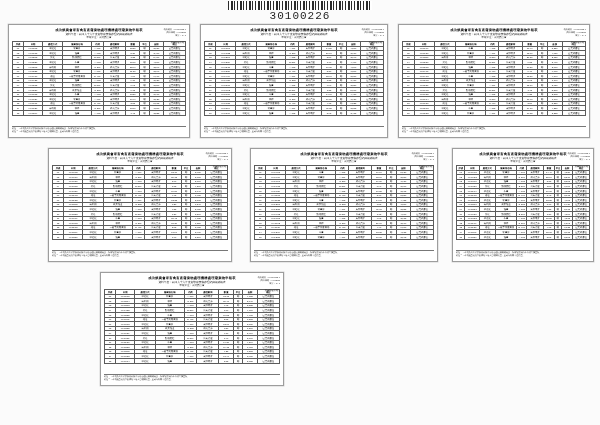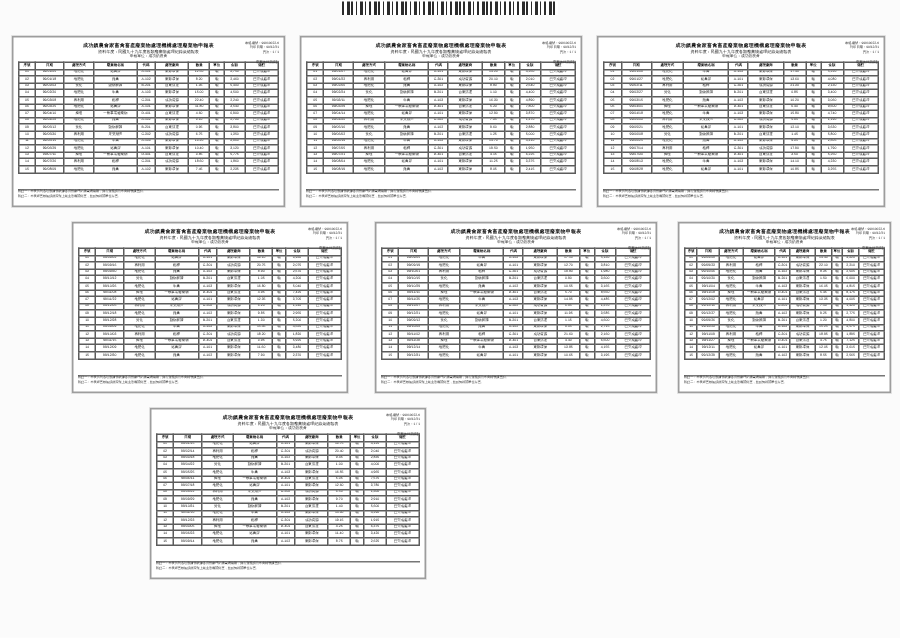--- a/index.html
+++ b/index.html
@@ -104,20 +104,21 @@
   }
   .sh-foot span{display:block;}
 </style>
 </head>
 <body>
 
 <div class="page-bg"></div>
 
 <div class="barcode">
   <div class="barcode-bars"></div>
+  <div class="barcode-num">30100226</div>
 </div>
 
 <div id="sheets-root">
     <div class="sheet" style="left: 8px; top: 24px; width: 180px; height: 112px;">
       <div class="sheet-inner">
         <div class="sh-head">
           <div class="sh-title">成功鎮農會家畜禽畜產廢棄物處理機構處理廢棄物申報表</div>
           <div class="sh-sub">資料年度：民國九十九年度各類廢棄物處理紀錄彙總報表</div>
           <div class="sh-sub2">申報單位：成功鎮農會</div>
         </div>

